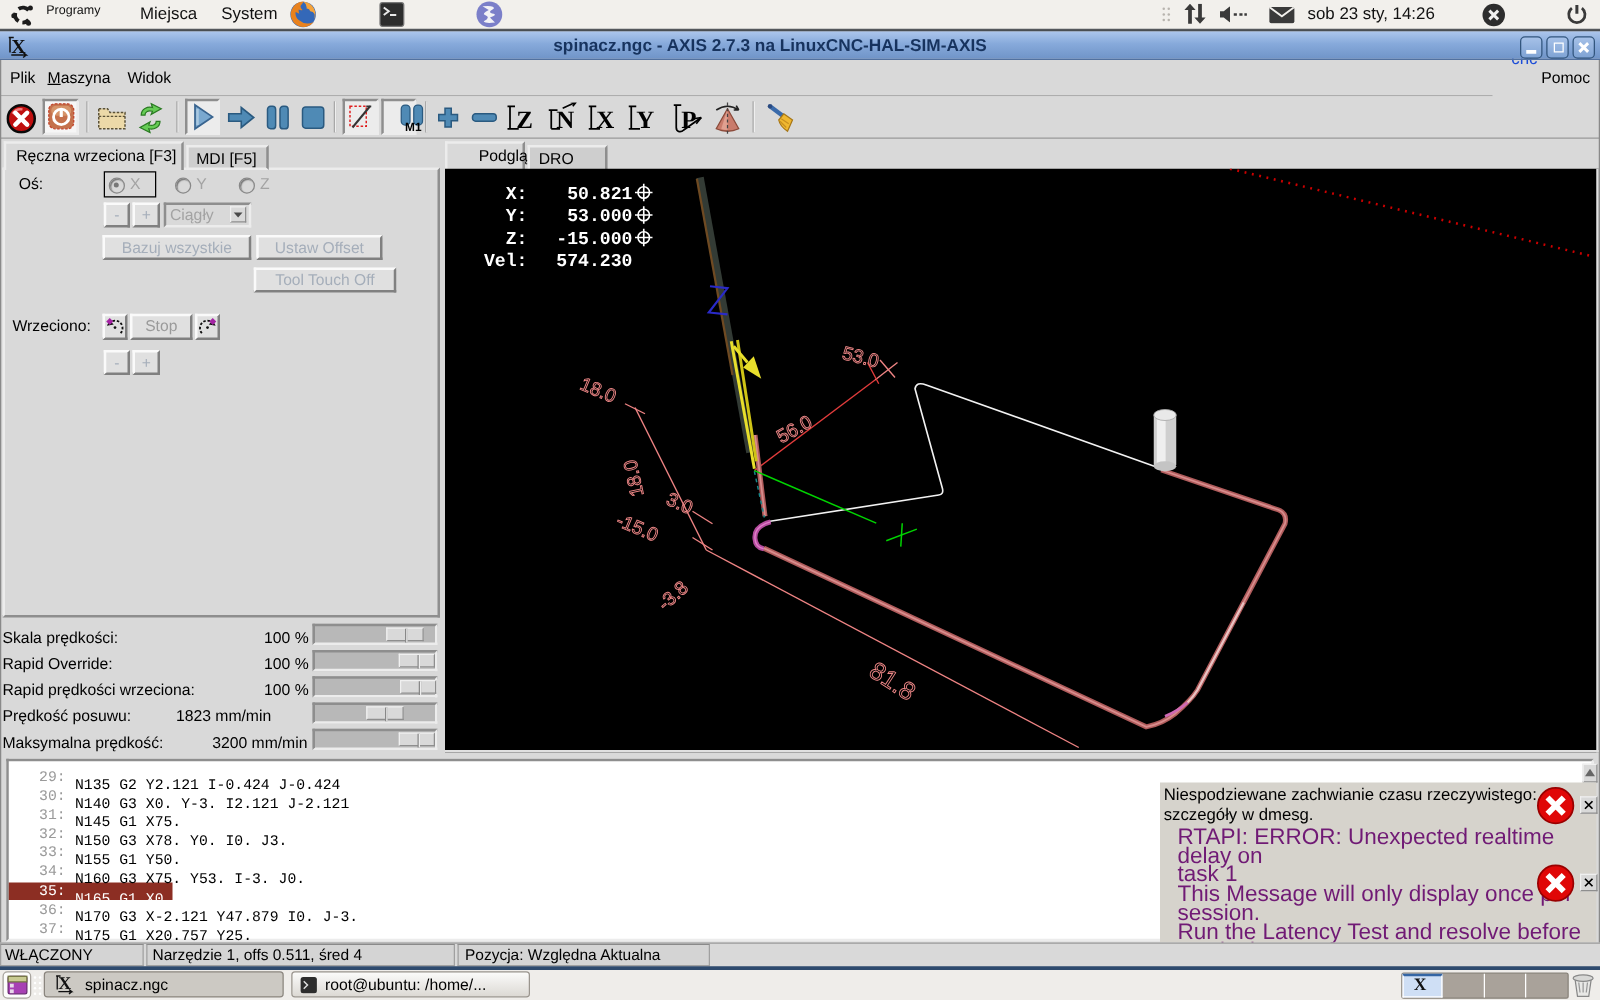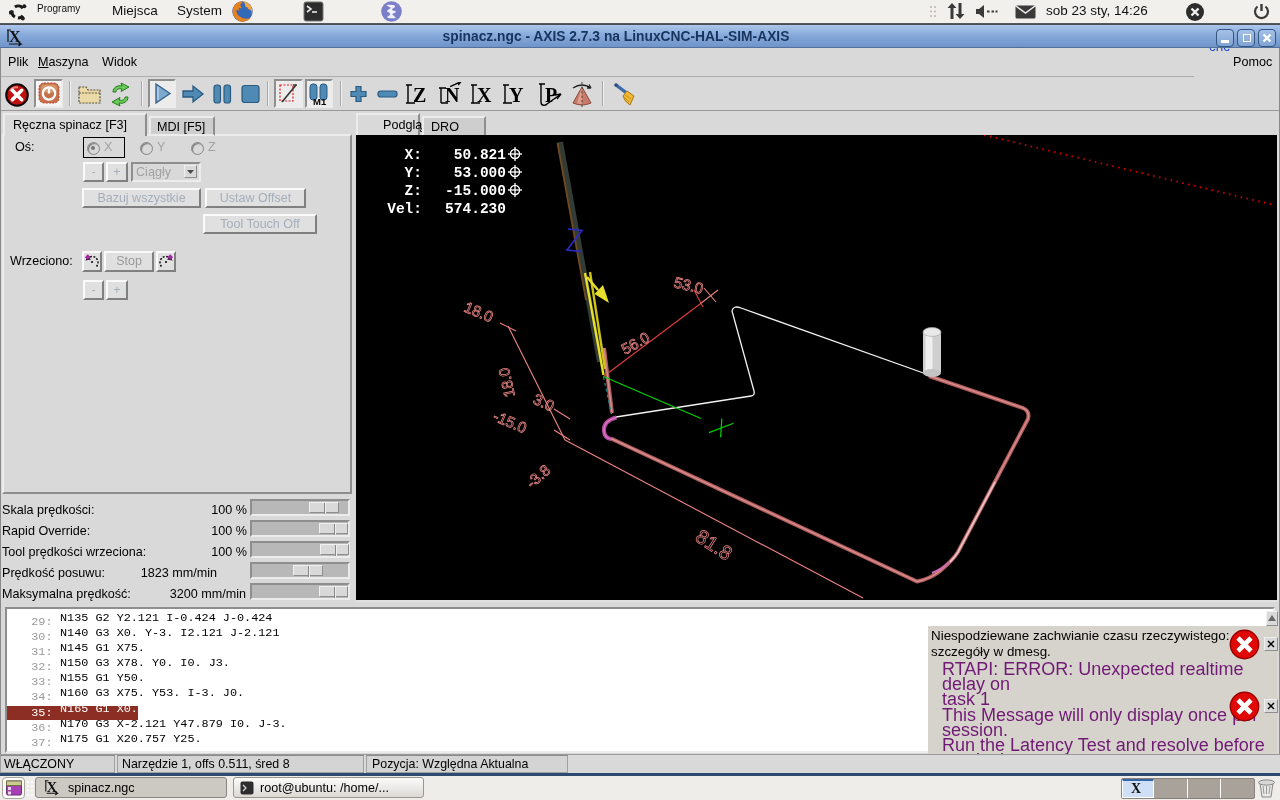--- a/index.html
+++ b/index.html
@@ -172,21 +172,21 @@
   <div class="abs" style="left:267px;top:4px;width:1px;height:25px;background:#a8a8a8;border-right:1px solid #efefef;"></div>
 
   <div class="abs sunken" style="left:274px;top:2px;width:29px;height:29px;background:#ececec;">
     <svg width="25" height="25" viewBox="0 0 25 25">
       <rect x="4" y="4" width="13" height="16" fill="none" stroke="#e02020" stroke-width="1.2" stroke-dasharray="2 1.5"></rect>
       <line x1="6" y1="21" x2="20" y2="4" stroke="#333" stroke-width="1.6"></line>
       <line x1="17" y1="4" x2="21" y2="4" stroke="#333" stroke-width="1.4"></line>
     </svg>
   </div>
 
-  <div class="abs sunken" style="left:305px;top:2px;width:28px;height:29px;background:#ececec;">
+  <div class="abs sunken" style="left:305px;top:2px;width:28px;height:29px;background:#ececec;padding-left:11px;">
     <svg width="24" height="25" viewBox="0 0 24 25">
       <rect x="3" y="3" width="7" height="16" rx="3" fill="#4f8ab5" stroke="#2a5a80" stroke-width="1"></rect>
       <rect x="13" y="3" width="7" height="16" rx="3" fill="#4f8ab5" stroke="#2a5a80" stroke-width="1"></rect>
       <text x="6" y="24" font-size="9.5" font-weight="bold" fill="#000" font-family="'Liberation Sans',sans-serif">M1</text>
     </svg>
   </div>
   <div class="abs" style="left:340px;top:4px;width:1px;height:25px;background:#a8a8a8;border-right:1px solid #efefef;"></div>
 
   <svg class="abs" style="left:348px;top:7px" width="21" height="20" viewBox="0 0 21 20">
     <path d="M8 2 L13 2 L13 7 L18 7 L18 12 L13 12 L13 17 L8 17 L8 12 L3 12 L3 7 L8 7 Z" fill="#4f8ab5" stroke="#2a5a80" stroke-width="1.2" transform="translate(0,0.5)"></path>
@@ -233,21 +233,21 @@
     <path d="M13 14 L19 18 M12 16 L17 21" stroke="#c89020" stroke-width="1"></path>
   </svg>
 </div>
 
 <div class="abs" style="left:0;top:48px;width:1px;height:725px;background:#8a8a8a;"></div>
 <div class="abs" style="left:1279px;top:48px;width:1px;height:725px;background:#8a8a8a;"></div>
 
 <div class="abs" id="lnb" style="left:2px;top:134px;width:350px;height:360px;">
   <div class="raised" style="width:100%;height:100%;"></div>
 </div>
-<div class="abs" style="left:3px;top:113px;width:144px;height:23px;background:#d9d9d9;border-top:2px solid #ececec;border-left:2px solid #ececec;border-right:2px solid #8e8e8e;box-sizing:border-box;font-size:12.6px;color:#000;padding:3px 0 0 8px;">Ręczna spinacz [F3]</div>
+<div class="abs" style="left:3px;top:113px;width:144px;height:23px;background:#d9d9d9;border-top:2px solid #ececec;border-left:2px solid #ececec;border-right:2px solid #8e8e8e;box-sizing:border-box;font-size:12.6px;color:#000;padding:3px 0 0 8px;">Ręczna wrzeciona [F3]</div>
 <div class="abs" style="left:149px;top:116px;width:66px;height:20px;background:#cecece;border-top:2px solid #ececec;border-left:2px solid #ececec;border-right:2px solid #8e8e8e;border-bottom:2px solid #ececec;box-sizing:border-box;font-size:12.6px;color:#000;padding:2px 0 0 6px;">MDI [F5]</div>
 
 <div class="abs" id="jogpanel" style="left:2px;top:134px;width:350px;height:360px;">
   <div class="abs" style="left:13px;top:6px;font-size:12.6px;color:#000;">Oś:</div>
   <div class="abs" style="left:81px;top:3px;width:40px;height:19px;border:1px solid #000;"></div>
 
   <div class="abs" style="left:85px;top:8px;width:11px;height:11px;border-radius:50%;background:#d9d9d9;border:1px solid #888;box-shadow:inset 1px 1px 1px #777;">
       <div class="abs" style="left:3px;top:3px;width:4px;height:4px;border-radius:50%;background:#777;"></div>
     </div>
   <div class="abs dtx" style="left:102px;top:6px;font-size:12.6px;">X</div>
@@ -299,21 +299,21 @@
         <div class="abs" style="left:14px;top:0;width:1px;height:11px;background:#888;border-right:1px solid #eee;"></div>
       </div>
   </div>
   <div class="abs" style="left:2px;top:28px;">Rapid Override:</div>
   <div class="abs" style="left:0px;top:28px;width:247px;text-align:right;">100 %</div>
   <div class="abs sunken" style="left:250px;top:24px;width:100px;height:17px;background:#b8b8b8;">
     <div class="abs raised1" style="left:67px;top:1px;width:29px;height:11px;background:#d9d9d9;">
         <div class="abs" style="left:14px;top:0;width:1px;height:11px;background:#888;border-right:1px solid #eee;"></div>
       </div>
   </div>
-  <div class="abs" style="left:2px;top:49px;">Tool prędkości wrzeciona:</div>
+  <div class="abs" style="left:2px;top:49px;">Rapid prędkości wrzeciona:</div>
   <div class="abs" style="left:0px;top:49px;width:247px;text-align:right;">100 %</div>
   <div class="abs sunken" style="left:250px;top:45px;width:100px;height:17px;background:#b8b8b8;">
     <div class="abs raised1" style="left:68px;top:1px;width:29px;height:11px;background:#d9d9d9;">
         <div class="abs" style="left:14px;top:0;width:1px;height:11px;background:#888;border-right:1px solid #eee;"></div>
       </div>
   </div>
   <div class="abs" style="left:2px;top:70px;">Prędkość posuwu:</div>
   <div class="abs" style="left:0px;top:70px;width:217px;text-align:right;">1823 mm/min</div>
   <div class="abs sunken" style="left:250px;top:66px;width:100px;height:17px;background:#b8b8b8;">
     <div class="abs raised1" style="left:41px;top:1px;width:30px;height:11px;background:#d9d9d9;">
@@ -434,21 +434,21 @@
 <div class="abs" style="left:0px;top:96.5px;width:131px;height:14.6px;background:#8c2e23;"></div>
 <div class="abs" style="left:0;top:6px;color:#9a9a9a;text-align:right;width:45.5px;">29:
 30:
 31:
 32:
 33:
 34:
 <span style="color:#fff;position:relative;z-index:2">35:</span>
 36:
 37:</div>
-<div class="abs" style="left:53px;top:2px;color:#000;">N135 G2 Y2.121 I-0.424 J-0.424
+<div class="abs" style="left:53px;top:12px;color:#000;">N135 G2 Y2.121 I-0.424 J-0.424
 N140 G3 X0. Y-3. I2.121 J-2.121
 N145 G1 X75.
 N150 G3 X78. Y0. I0. J3.
 N155 G1 Y50.
 N160 G3 X75. Y53. I-3. J0.
 <span style="color:#fff;position:relative;z-index:2">N165 G1 X0.</span>
 N170 G3 X-2.121 Y47.879 I0. J-3.
 N175 G1 X20.757 Y25.</div>
 </div>
 </div>
@@ -480,21 +480,21 @@
     </svg>
   </div>
 <div class="abs raised1" style="left:1264px;top:699px;width:14px;height:14px;">
 <svg width="12" height="12" viewBox="0 0 12 12">
       <path d="M3 3 L9 9 M9 3 L3 9" stroke="#000" stroke-width="1.4"></path>
     </svg>
   </div>
 
 <div class="abs" id="statusbar" style="left:0;top:754px;width:1280px;height:19px;background:#d9d9d9;border-top:1px solid #9a9a9a;">
   <div class="abs" style="left:0px;top:0px;width:115px;height:18px;background:#d4d4d4;border:1px solid #a0a0a0;border-top-color:#8a8a8a;box-sizing:border-box;font-size:12.4px;padding:1px 0 0 3px;">WŁĄCZONY</div>
-  <div class="abs" style="left:117px;top:0px;width:247px;height:18px;background:#d4d4d4;border:1px solid #a0a0a0;border-top-color:#8a8a8a;box-sizing:border-box;font-size:12.4px;padding:1px 0 0 4px;">Narzędzie 1, offs 0.511, śred 8</div>
+  <div class="abs" style="left:117px;top:0px;width:247px;height:18px;background:#d4d4d4;border:1px solid #a0a0a0;border-top-color:#8a8a8a;box-sizing:border-box;font-size:12.4px;padding:1px 0 0 4px;">Narzędzie 1, offs 0.511, śred 4</div>
   <div class="abs" style="left:366px;top:0px;width:202px;height:18px;background:#d4d4d4;border:1px solid #a0a0a0;border-top-color:#8a8a8a;box-sizing:border-box;font-size:12.4px;padding:1px 0 0 5px;">Pozycja: Względna Aktualna</div>
 </div>
 <div class="abs" style="left:0;top:773px;width:1280px;height:2.5px;background:#2e4a6e;"></div>
 
 <div class="abs" id="taskbar" style="left:0;top:775.5px;width:1280px;height:24.5px;background:#efedea;">
   <div class="abs" style="left:2px;top:1px;width:23px;height:22px;background:#fdfdfc;border:1px solid #a8a49e;border-radius:4px;box-sizing:border-box;">
     <svg width="21" height="20" viewBox="0 0 21 20">
         <rect x="3.5" y="3" width="15" height="14" rx="1.5" fill="#a740b4" stroke="#6a2a74" stroke-width="1"></rect>
         <rect x="3.5" y="3" width="15" height="4.5" fill="#c9cb92" stroke="#707440" stroke-width="1"></rect>
         <rect x="5" y="9" width="3" height="3" fill="#e8d8ea"></rect>

